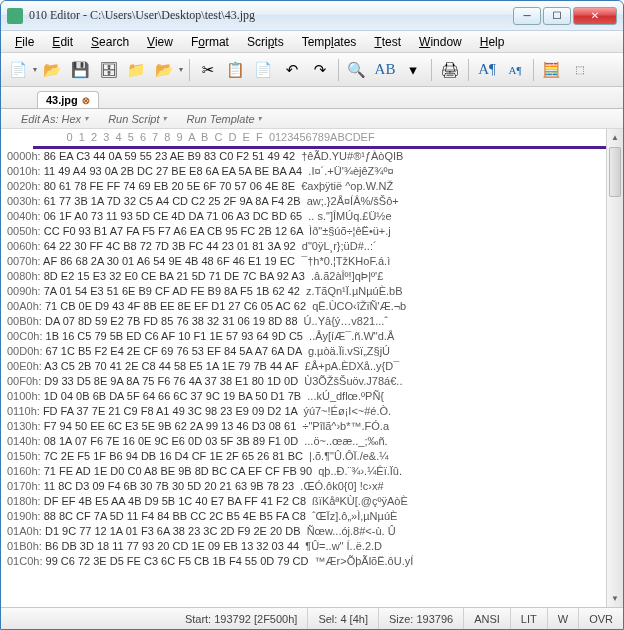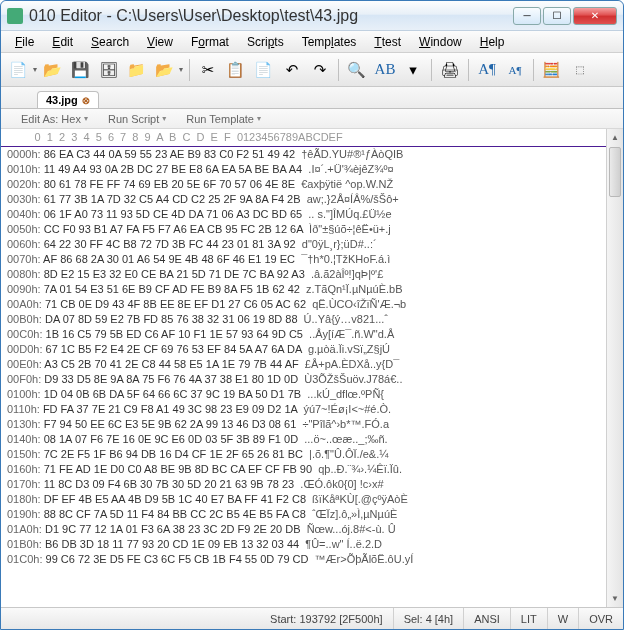--- a/index.html
+++ b/index.html
@@ -1,39 +1,39 @@
 <!DOCTYPE html>
 <html><head>
 <meta charset="utf-8">
 <style>
 * { margin: 0; padding: 0; box-sizing: border-box; font-family: "Segoe UI", Tahoma, sans-serif; }
 body { background: #fff; width: 624px; height: 630px; overflow: hidden; }
 .window { width: 624px; height: 630px; border: 1px solid #3a7ab8; background: #f0f0f0; border-radius: 6px 6px 0 0; display: flex; flex-direction: column; }
 .titlebar { height: 30px; background: linear-gradient(#fdfefe,#e8f0f8 45%,#d7e6f5 50%,#e8f0f8); display: flex; align-items: center; padding: 0 6px; border-radius: 6px 6px 0 0; border-bottom: 1px solid #c0d0e0; }
 .titlebar .icon { width: 16px; height: 16px; background: #4a7; border-radius: 2px; margin-right: 6px; }
-.titlebar .title { font-size: 16px; color: #333; flex: 1; }
+.titlebar .title { font-size: 12px; color: #333; flex: 1; font-family: Liberation Serif, serif; }
 .win-controls { display: flex; gap: 2px; }
 .win-btn { width: 28px; height: 18px; border: 1px solid #8aa; border-radius: 3px; font-size: 10px; display: flex; align-items: center; justify-content: center; cursor: pointer; }
 .win-min, .win-max { background: linear-gradient(#f8fcff,#d5e8f8); }
 .win-close { width: 44px; background: linear-gradient(#f6a0a0,#e05050 45%,#d03030 50%,#e05050); color: #fff; }
 .menubar { height: 22px; background: linear-gradient(#fcfcfc,#eaeaea); display: flex; align-items: center; padding: 0 6px; border-bottom: 1px solid #d0d0d0; font-size: 12px; gap: 2px; }
 .menu-item { padding: 12px 8px; cursor: pointer; }
 .menu-item u { text-decoration: underline; }
 .toolbar { height: 34px; background: linear-gradient(#fdfdfd,#e6e6e6); border-bottom: 1px solid #c8c8c8; display: flex; align-items: center; padding: 0 6px; gap: 4px; }
 .tb-btn { width: 24px; height: 24px; display: flex; align-items: center; justify-content: center; cursor: pointer; border-radius: 2px; font-size: 15px; }
 .tb-sep { width: 1px; height: 22px; background: #c0c0c0; margin: 0 2px; }
 .tb-dd { font-size: 8px; color: #666; margin-left: -2px; cursor: pointer; }
 .tabstrip { height: 22px; background: linear-gradient(#f8f8f8,#ececec); display: flex; align-items: flex-end; padding: 0 4px; border-bottom: 1px solid #c0c0c0; }
 .tab { background: #fff; border: 1px solid #c0c0c0; border-bottom: none; border-radius: 4px 4px 0 0; padding: 2px 8px; font-size: 11px; font-weight: bold; display: flex; align-items: center; gap: 4px; cursor: pointer; margin-left: 32px; }
 .tab .close { color: #b06020; font-size: 10px; cursor: pointer; }
 .subtoolbar { height: 20px; background: linear-gradient(#fafafa,#efefef); border-bottom: 1px solid #d8d8d8; display: flex; align-items: center; font-size: 11px; color: #666; padding: 0 20px; gap: 20px; }
-.subtoolbar .item { cursor: pointer; display: flex; align-items: center; gap: 3px; }
+.subtoolbar .item { cursor: pointer; display: flex; align-items: center; gap: 3px; font-style: italic; }
 .dd-arrow { font-size: 8px; color: #888; }
 .hex-area { flex: 1; background: #fff; font-family: "Courier New", monospace; font-size: 11px; line-height: 15px; overflow: hidden; position: relative; }
-.hex-header { color: #999; padding: 1px 6px; white-space: pre; letter-spacing: 0; border-bottom: 1px solid #4c1d95; }
+.hex-header { color: #999; padding: 1px 6px; white-space: pre; letter-spacing: 0; border-bottom: 3px solid #4c1d95; margin-left: 32px; }
 .hex-rows { padding: 0 6px; }
 .hex-row { white-space: pre; color: #333; }
 .hex-row .addr { color: #666; }
 .hex-row .ascii { color: #555; }
 .scrollbar-v { position: absolute; right: 0; top: 0; bottom: 0; width: 17px; background: linear-gradient(90deg,#f4f4f4,#e4e4e4); border-left: 1px solid #d0d0d0; }
 .scrollbar-v .thumb { position: absolute; left: 2px; right: 2px; top: 18px; height: 50px; background: linear-gradient(90deg,#eaeaea,#cfcfcf); border: 1px solid #b8b8b8; border-radius: 2px; }
 .scrollbar-v .arrow { position: absolute; left: 0; right: 0; height: 17px; display: flex; align-items: center; justify-content: center; font-size: 8px; color: #666; cursor: pointer; }
 .scrollbar-v .arrow.up { top: 0; }
 .scrollbar-v .arrow.down { bottom: 0; }
 .statusbar { height: 22px; background: linear-gradient(#fafafa,#e8e8e8); border-top: 1px solid #c8c8c8; display: flex; align-items: center; font-size: 11px; color: #444; padding-left: 22px; }
@@ -155,19 +155,20 @@
       <div class="arrow up">▲</div>
       <div class="thumb"></div>
       <div class="arrow down">▼</div>
     </div>
   </div>
 
   <div class="statusbar">
     <div class="pad"></div>
     <div class="cell">Start: 193792 [2F500h]</div>
     <div class="cell">Sel: 4 [4h]</div>
+    <div class="cell">Size: 193796</div>
     <div class="cell">ANSI</div>
     <div class="cell">LIT</div>
     <div class="cell">W</div>
     <div class="cell" style="border-right:none">OVR</div>
   </div>
 
 </div>
 
 </body></html>

